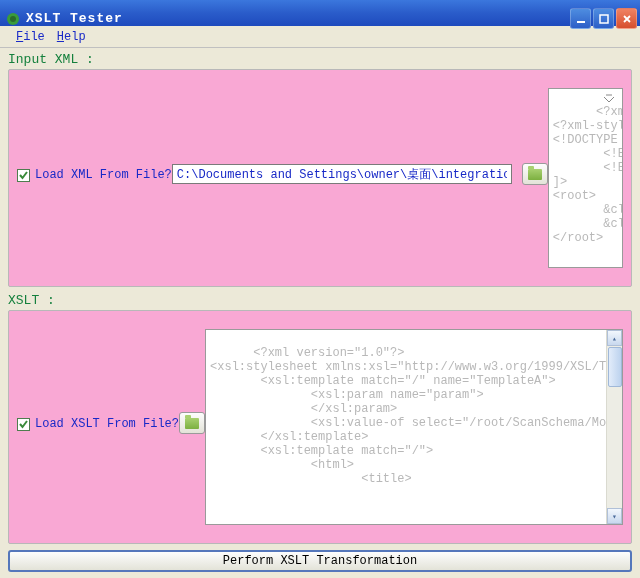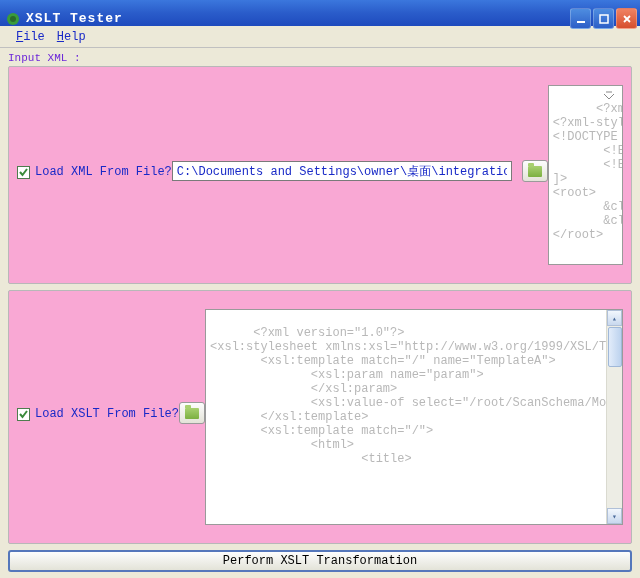--- a/index.html
+++ b/index.html
@@ -12,21 +12,21 @@
 .win-btn { width: 21px; height: 21px; border-radius: 3px; border: 1px solid #FFFFFF40; display: flex; align-items: center; justify-content: center; color: white; font-weight: bold; cursor: pointer; }
 .win-btn.min, .win-btn.max { background: linear-gradient(to bottom, #4E8DE0, #2D5FC7); }
 .win-btn.close { background: linear-gradient(to bottom, #F08262, #D64F2E); }
 
 .menubar { height: 22px; background: #ECE9D8; border-bottom: 1px solid #C0C0C0; display: flex; align-items: center; padding: 0 16px; gap: 12px; font-family: "Courier New", monospace; font-size: 12px; color: #1829C7; }
 .menu-item { cursor: pointer; }
 .menu-item .u { text-decoration: underline; }
 
 .content { padding: 4px 8px 6px 8px; display: flex; flex-direction: column; height: calc(578px - 26px - 22px); }
 
-.section-label { font-family: "Courier New", monospace; font-size: 11px; color: #6d28d9; margin-bottom: 2px; }
+.section-label { font-family: "Courier New", monospace; font-size: 13px; color: #15803d; margin-bottom: 2px; }
 
 .groupbox { border: 1px solid #B8B8B8; border-radius: 2px; padding: 18px 8px; background: #f9a8d4; margin-bottom: 6px; display: flex; flex-direction: row; }
 .checkbox-row { display: flex; align-items: center; gap: 5px; margin-bottom: 6px; }
 .checkbox { width: 13px; height: 13px; border: 1px solid #4F7C4F; background: white; display: flex; align-items: center; justify-content: center; cursor: pointer; }
 .checkbox svg { width: 11px; height: 11px; }
 .checkbox-label { font-family: "Courier New", monospace; font-size: 12px; color: #1829C7; }
 
 .path-row { display: flex; align-items: center; gap: 10px; margin-bottom: 8px; }
 .path-input { width: 340px; height: 20px; border: 1px solid #7A7A7A; background: white; font-family: "Courier New", monospace; font-size: 12px; color: #1829C7; padding: 0 4px; }
 .browse-btn { width: 26px; height: 22px; border: 1px solid #9A9A9A; border-radius: 3px; background: linear-gradient(to bottom, #FDFDFD, #E3E3D8); display: flex; align-items: center; justify-content: center; cursor: pointer; }
@@ -108,20 +108,21 @@
        &amp;claimer1;
        &amp;claimer2;
 &lt;/root&gt;</span>
       <svg class="arrow-icon" viewBox="0 0 14 14">
           <path d="M2 5 L7 10 L12 5" stroke="#888" stroke-width="1" fill="none"></path>
           <path d="M4 3 L10 3" stroke="#888" stroke-width="1"></path>
         </svg>
     </div>
   </div>
 
+  <div class="section-label">XSLT :</div>
   <div class="groupbox" id="box2">
     <div class="checkbox-row">
       <div class="checkbox">
         <svg viewBox="0 0 11 11">
             <path d="M2 5 L4.5 8 L9 2" stroke="#3A8A3A" stroke-width="2" fill="none"></path>
           </svg>
       </div>
       <span class="checkbox-label">Load XSLT From File?</span>
     </div>
     <div class="path-row">

